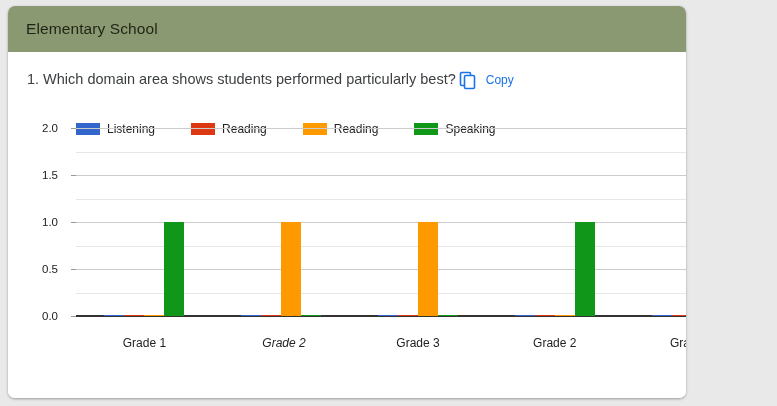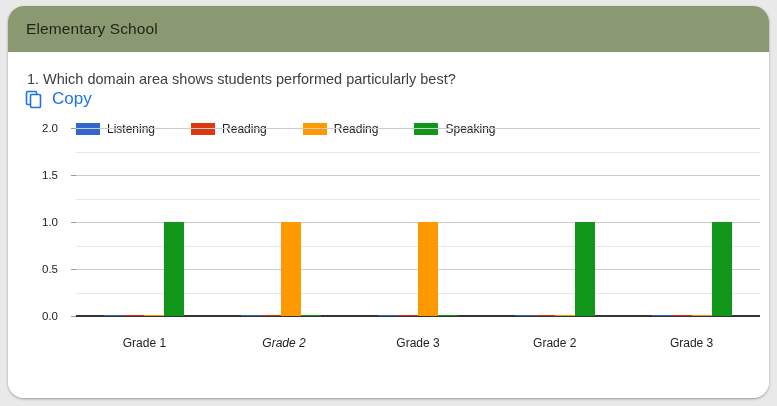--- a/index.html
+++ b/index.html
@@ -12,24 +12,24 @@
     position: relative;
     width: 777px;
     height: 406px;
     overflow: hidden;
     background: #e9e9e9;
   }
   .card {
     position: absolute;
     left: 8px;
     top: 6px;
-    width: 761px;
+    width: 678px;
     height: 392px;
     background: #ffffff;
-    border-radius: 16px;
+    border-radius: 7px;
     box-shadow: 0 1px 3px rgba(0,0,0,0.24), 0 1px 2px rgba(0,0,0,0.12);
     overflow: hidden;
   }
   .card-header {
     height: 46px;
     background: #8b9972;
     display: flex;
     align-items: center;
     padding-left: 18px;
     box-sizing: border-box;
@@ -42,21 +42,20 @@
   .card-body {
     position: relative;
     height: 346px;
     background: #ffffff;
   }
   .question-row {
     display: flex;
     align-items: flex-start;
     justify-content: flex-start;
     padding: 18px 14px 0 14px;
-    flex-direction: column;
   }
   .question-text {
     font-size: 14.5px;
     color: #3c4043;
     line-height: 19px;
     padding-left: 5px;
   }
   .copy-btn {
     display: flex;
     align-items: center;
@@ -64,21 +63,21 @@
     cursor: pointer;
     padding: 2px 6px 2px 2px;
     margin-top: -2px;
   }
   .copy-icon {
     display: block;
     width: 20px;
     height: 20px;
   }
   .copy-label {
-    font-size: 17px;
+    font-size: 12px;
     color: #1a73e8;
   }
 
   
   .chart {
     position: absolute;
     left: 0;
     top: 62px;
     width: 761px;
     height: 284px;

